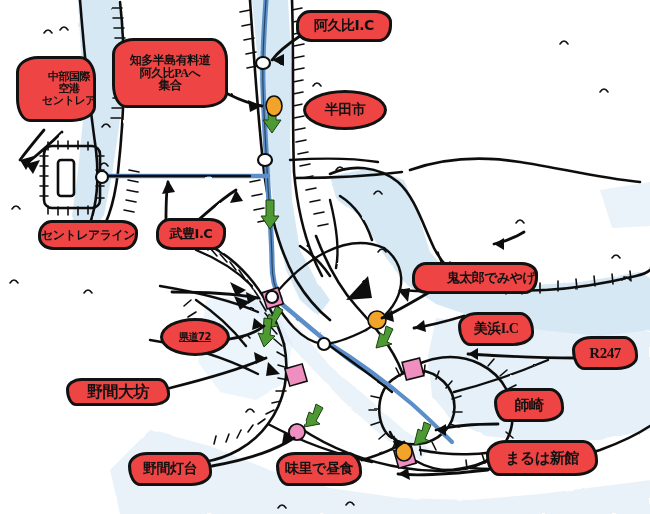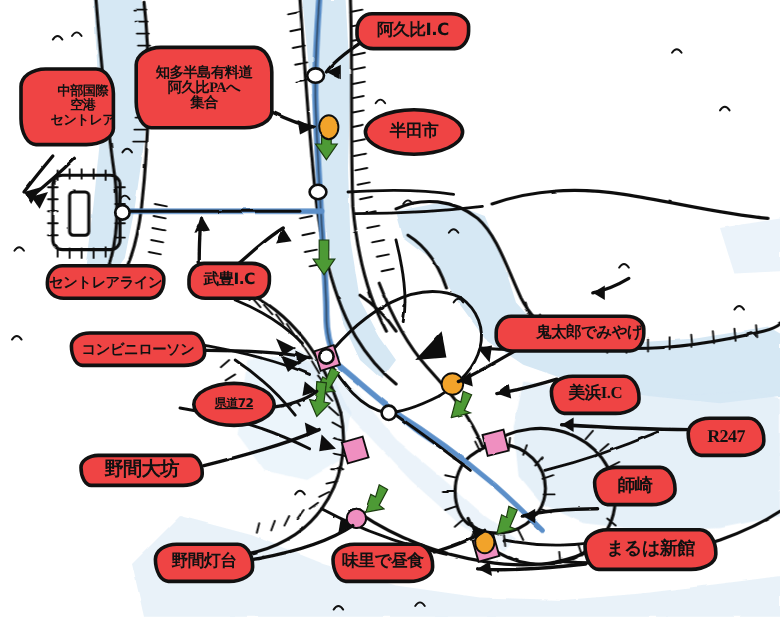--- a/index.html
+++ b/index.html
@@ -442,23 +442,20 @@
   </div>
 
   <div class="callout r-pill" style="left:38px;top:220px;width:100px;height:30px;font-size:12px;">
     <span>セントレアライン</span>
   </div>
 
   <div class="callout r-pill" style="left:156px;top:218px;width:70px;height:32px;font-size:13px;">
     <span>武豊I.C</span>
   </div>
 
-  <div class="callout r-blob" style="left:58px;top:276px;width:114px;height:30px;font-size:12px;">
-    <span>コンビニローソン</span>
-  </div>
 
   <div class="callout r-oval" style="left:160px;top:318px;width:70px;height:38px;font-size:10px;text-decoration:underline;">
     <span>県道72</span>
   </div>
 
   <div class="callout r-blob" style="left:66px;top:378px;width:104px;height:28px;font-size:16px;">
     <span>野間大坊</span>
   </div>
 
   <div class="callout r-blob" style="left:128px;top:452px;width:84px;height:34px;font-size:14px;">
@@ -471,21 +468,21 @@
 
 
   <div class="callout r-pill" style="left:412px;top:262px;width:126px;height:32px;font-size:13px;padding-left:32px;">
     <span>鬼太郎でみやげ</span>
   </div>
 
   <div class="callout r-blob" style="left:458px;top:312px;width:76px;height:34px;font-size:14px;">
     <span>美浜I.C</span>
   </div>
 
-  <div class="callout r-blob" style="left:572px;top:336px;width:66px;height:34px;font-size:15px;margin-top:11px;">
+  <div class="callout r-blob" style="left:572px;top:336px;width:66px;height:34px;font-size:15px;">
     <span>R247</span>
   </div>
 
   <div class="callout r-blob" style="left:494px;top:388px;width:70px;height:34px;font-size:15px;">
     <span>師崎</span>
   </div>
 
   <div class="callout r-blob" style="left:486px;top:440px;width:112px;height:36px;font-size:15px;">
     <span>まるは新館</span>
   </div>

